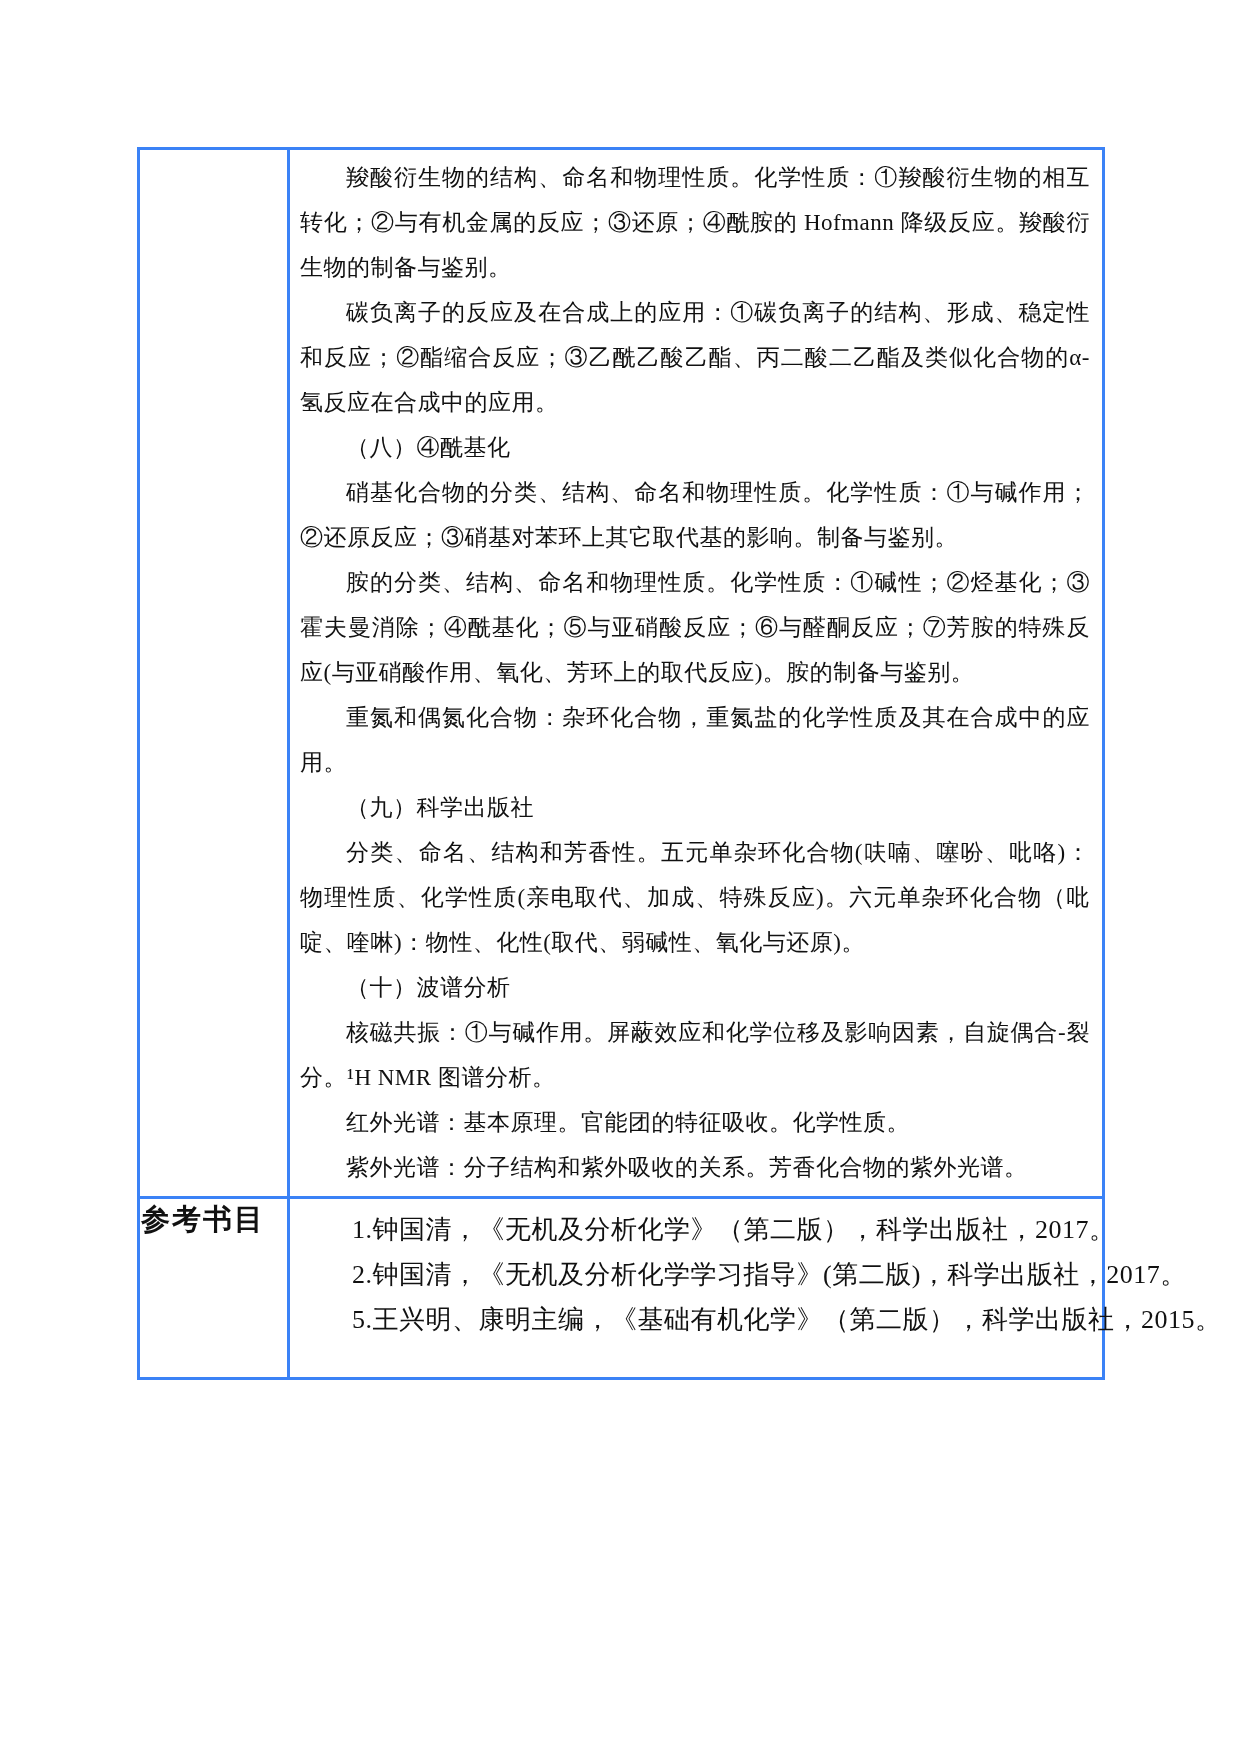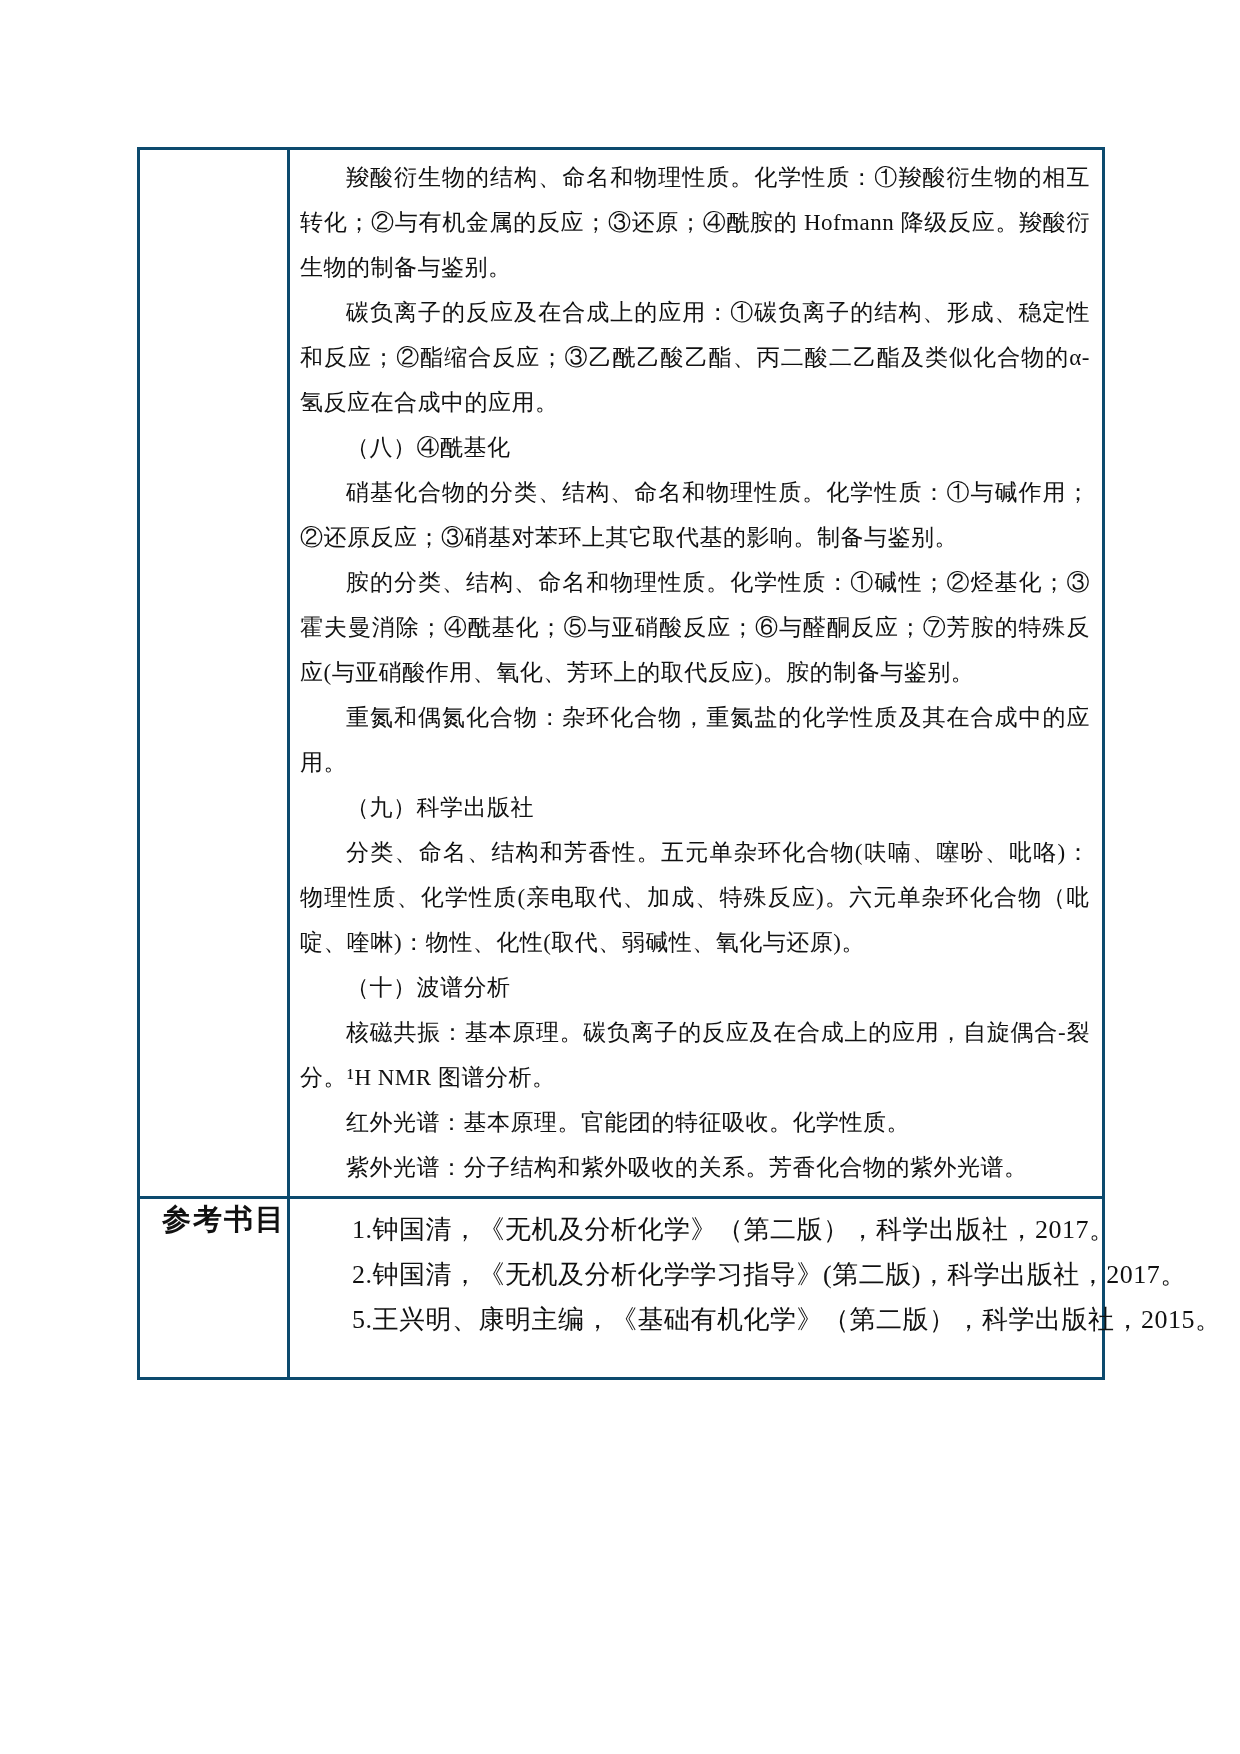--- a/index.html
+++ b/index.html
@@ -17,26 +17,26 @@
   }
   table.doc-table {
     position: absolute;
     left: 137px;
     top: 147px;
     width: 968px;
     border-collapse: collapse;
     table-layout: fixed;
   }
   table.doc-table td {
-    border: 3px solid #0c4a6e;
+    border: 3px solid #3b82f6;
     vertical-align: top;
   }
   td.label-cell {
     width: 145px;
-    text-align: right;
+    text-align: left;
     vertical-align: middle;
   }
   td.content-cell {
     padding: 5px 12px 5px 10px;
   }
   .content-cell p {
     margin: 0;
     font-size: 23px;
     line-height: 45px;
     text-align: justify;
@@ -76,21 +76,21 @@
         <td class="content-cell">
           <p>羧酸衍生物的结构、命名和物理性质。化学性质：①羧酸衍生物的相互转化；②与有机金属的反应；③还原；④酰胺的 Hofmann 降级反应。羧酸衍生物的制备与鉴别。</p>
           <p>碳负离子的反应及在合成上的应用：①碳负离子的结构、形成、稳定性和反应；②酯缩合反应；③乙酰乙酸乙酯、丙二酸二乙酯及类似化合物的α-氢反应在合成中的应用。</p>
           <p>（八）④酰基化</p>
           <p>硝基化合物的分类、结构、命名和物理性质。化学性质：①与碱作用；②还原反应；③硝基对苯环上其它取代基的影响。制备与鉴别。</p>
           <p>胺的分类、结构、命名和物理性质。化学性质：①碱性；②烃基化；③霍夫曼消除；④酰基化；⑤与亚硝酸反应；⑥与醛酮反应；⑦芳胺的特殊反应(与亚硝酸作用、氧化、芳环上的取代反应)。胺的制备与鉴别。</p>
           <p>重氮和偶氮化合物：杂环化合物，重氮盐的化学性质及其在合成中的应用。</p>
           <p>（九）科学出版社</p>
           <p>分类、命名、结构和芳香性。五元单杂环化合物(呋喃、噻吩、吡咯)：物理性质、化学性质(亲电取代、加成、特殊反应)。六元单杂环化合物（吡啶、喹啉)：物性、化性(取代、弱碱性、氧化与还原)。</p>
           <p>（十）波谱分析</p>
-          <p>核磁共振：基本原理。碳负离子的反应及在合成上的应用，自旋偶合-裂分。¹H NMR 图谱分析。</p>
+          <p>核磁共振：①与碱作用。屏蔽效应和化学位移及影响因素，自旋偶合-裂分。¹H NMR 图谱分析。</p>
           <p>红外光谱：基本原理。官能团的特征吸收。化学性质。</p>
           <p>紫外光谱：分子结构和紫外吸收的关系。芳香化合物的紫外光谱。</p>
         </td>
       </tr>
       <tr>
         <td class="label-cell ref-label">
           <span>参考书目</span>
         </td>
         <td class="content-cell refs-cell">
           <p>1.钟国清，《无机及分析化学》（第二版），科学出版社，2017。</p>

